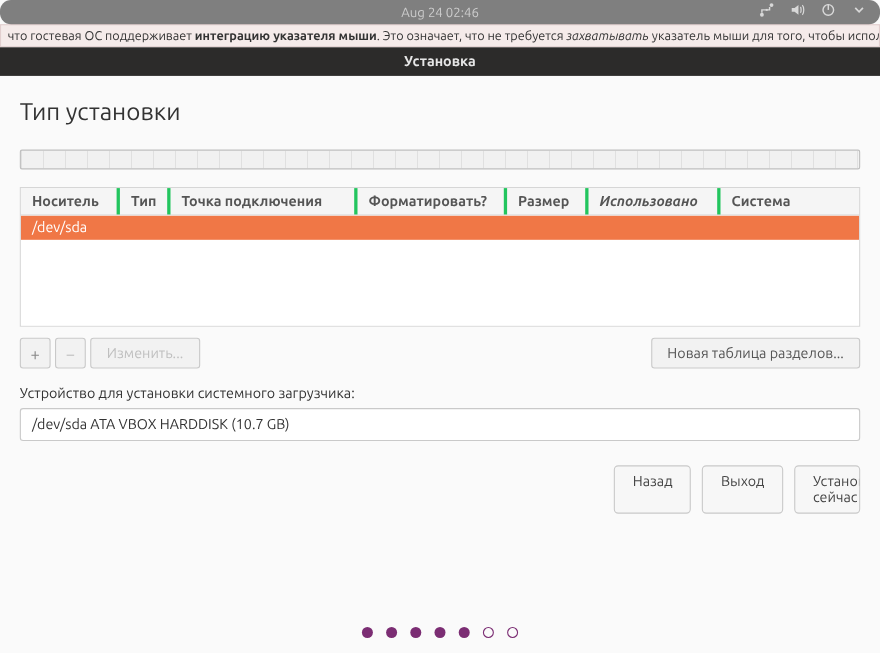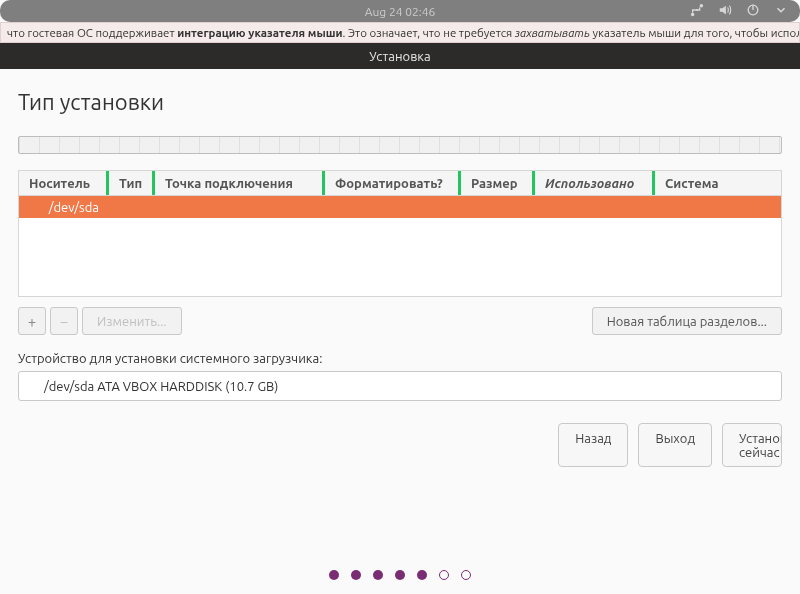--- a/index.html
+++ b/index.html
@@ -8,46 +8,46 @@
   .topbar { height: 22px; background: rgba(45,45,45,0.6); display:flex; align-items:center; justify-content:center; position:relative;border-radius:10px; }
   .topbar .clock { color:#ccc; font-size:12px; }
   .topbar .tray { position:absolute; right:12px; top:0; height:22px; display:flex; gap:14px; align-items:center; }
   .topbar .tray svg { width:14px; height:14px; fill:#d8d8d8; }
 
   .vbox-note { background:#f5ebea; border:1px solid #e2cfcf; padding:3px 6px; font-size:11.5px; color:#333; white-space:nowrap; overflow:hidden; }
   .vbox-note .bold { font-weight:bold; }
   .vbox-note .ital { font-style:italic; }
 
   .win-titlebar { background:#2c2b2a; height:26px; display:flex; align-items:center; justify-content:center; }
-  .win-titlebar span { color:#e6e6e6; font-size:13px; font-weight:normal; }
+  .win-titlebar span { color:#e6e6e6; font-size:13px; font-weight:bold; }
 
   .content { padding: 20px 18px 0 18px; }
   .page-title { font-size:22px; color:#333; font-weight:400; margin-bottom:22px; }
 
   .disk-strip { height:18px; border:1px solid #bdbdbd; border-radius:2px;
                 background: repeating-linear-gradient(90deg,#e0e0e0 0,#e0e0e0 1px,#f1f1f1 1px,#f1f1f1 20px); }
 
   .table { margin-top:16px; border:1px solid #d6d6d6; }
   .thead { display:flex; background:#f5f5f5; border-bottom:1px solid #d6d6d6; }
   .thead div { padding:5px 10px; font-size:13px; font-weight:bold; color:#555; border-right:3px solid #22c55e; white-space:nowrap; }
   .thead div:last-child { border-right:none; flex:1; }
-  .tbody { height:100px; background:#fff; overflow:auto;text-align:right; }
+  .tbody { height:100px; background:#fff; overflow:auto; }
   .trow { display:flex; }
   .trow.selected { background:#f07746; color:#fff; }
   .trow div { padding:4px 10px; font-size:13px; }
   .c-device{width:90px;} .c-type{width:46px;} .c-mount{width:170px;} .c-format{width:136px;} .c-size{width:74px;} .c-used{width:120px;font-style:italic;} .c-sys{flex:1;}
 
   .btnrow { display:flex; gap:4px; margin-top:10px; align-items:center; }
   .smbtn { border:1px solid #c9c9c9; background:#f2f2f2; color:#888; font-size:15px; height:28px; min-width:28px; padding:0 8px; display:flex; align-items:center; justify-content:center; border-radius:3px; cursor:pointer; }
   .smbtn.disabled { color:#bfbfbf; }
   .spacer { flex:1; }
   .wide { padding:0 14px; font-size:13px; color:#555; }
 
   .bootloader-label { font-size:13px; color:#333; margin-top:16px; }
-  .combo { margin-top:6px; border:1px solid #c9c9c9; border-radius:3px; height:30px; display:flex; align-items:center; padding:0 25px; font-size:13px; background:#fff; cursor:pointer; }
+  .combo { margin-top:6px; border:1px solid #c9c9c9; border-radius:3px; height:30px; display:flex; align-items:center; padding:0 10px; font-size:13px; background:#fff; cursor:pointer; }
 
   .navbtns { display:flex; gap:10px; justify-content:flex-end; margin-top:22px; }
   .btn { border:1px solid #c9c9c9; background:#f7f7f7; padding:7px 16px; font-size:13px; border-radius:4px; cursor:pointer; color:#444; }
 
   .dots { position:absolute; bottom:14px; left:0; right:0; display:flex; justify-content:center; gap:12px; }
   .dot { width:10px; height:10px; border-radius:50%; background:#7b2d73; }
   .dot.hollow { background:transparent; border:1.5px solid #7b2d73; }
 </style>
 </head>
 <body>

